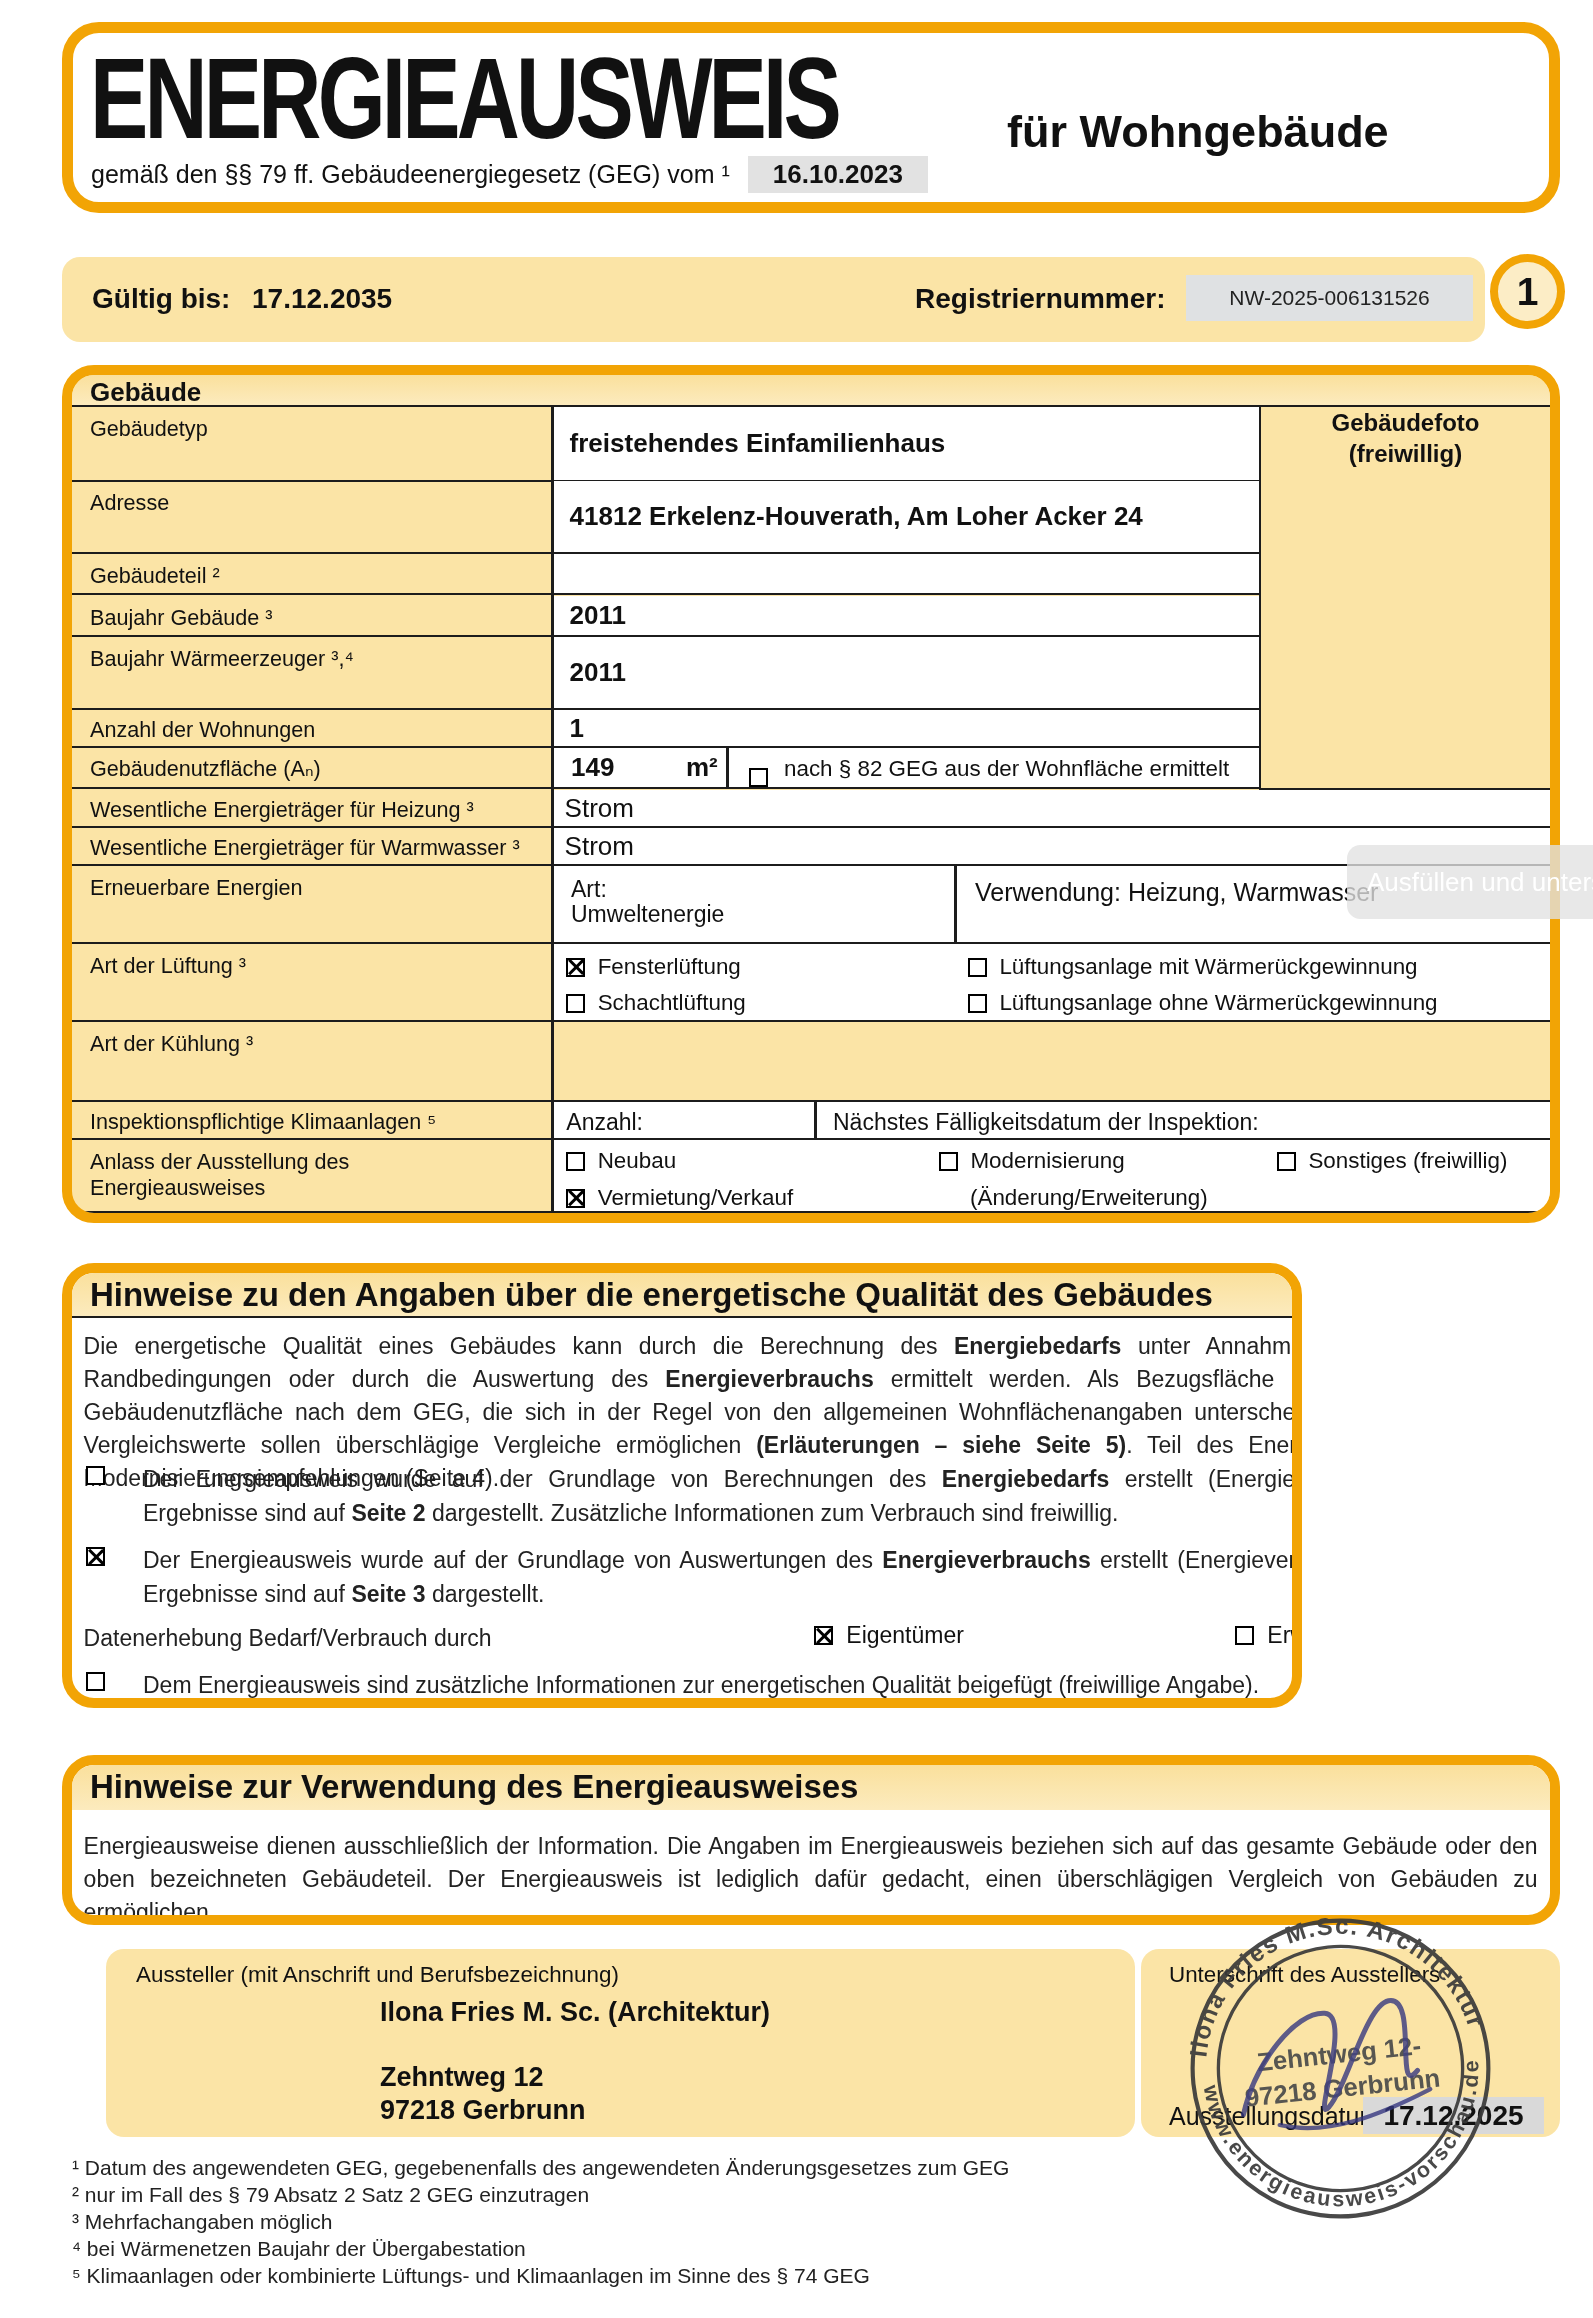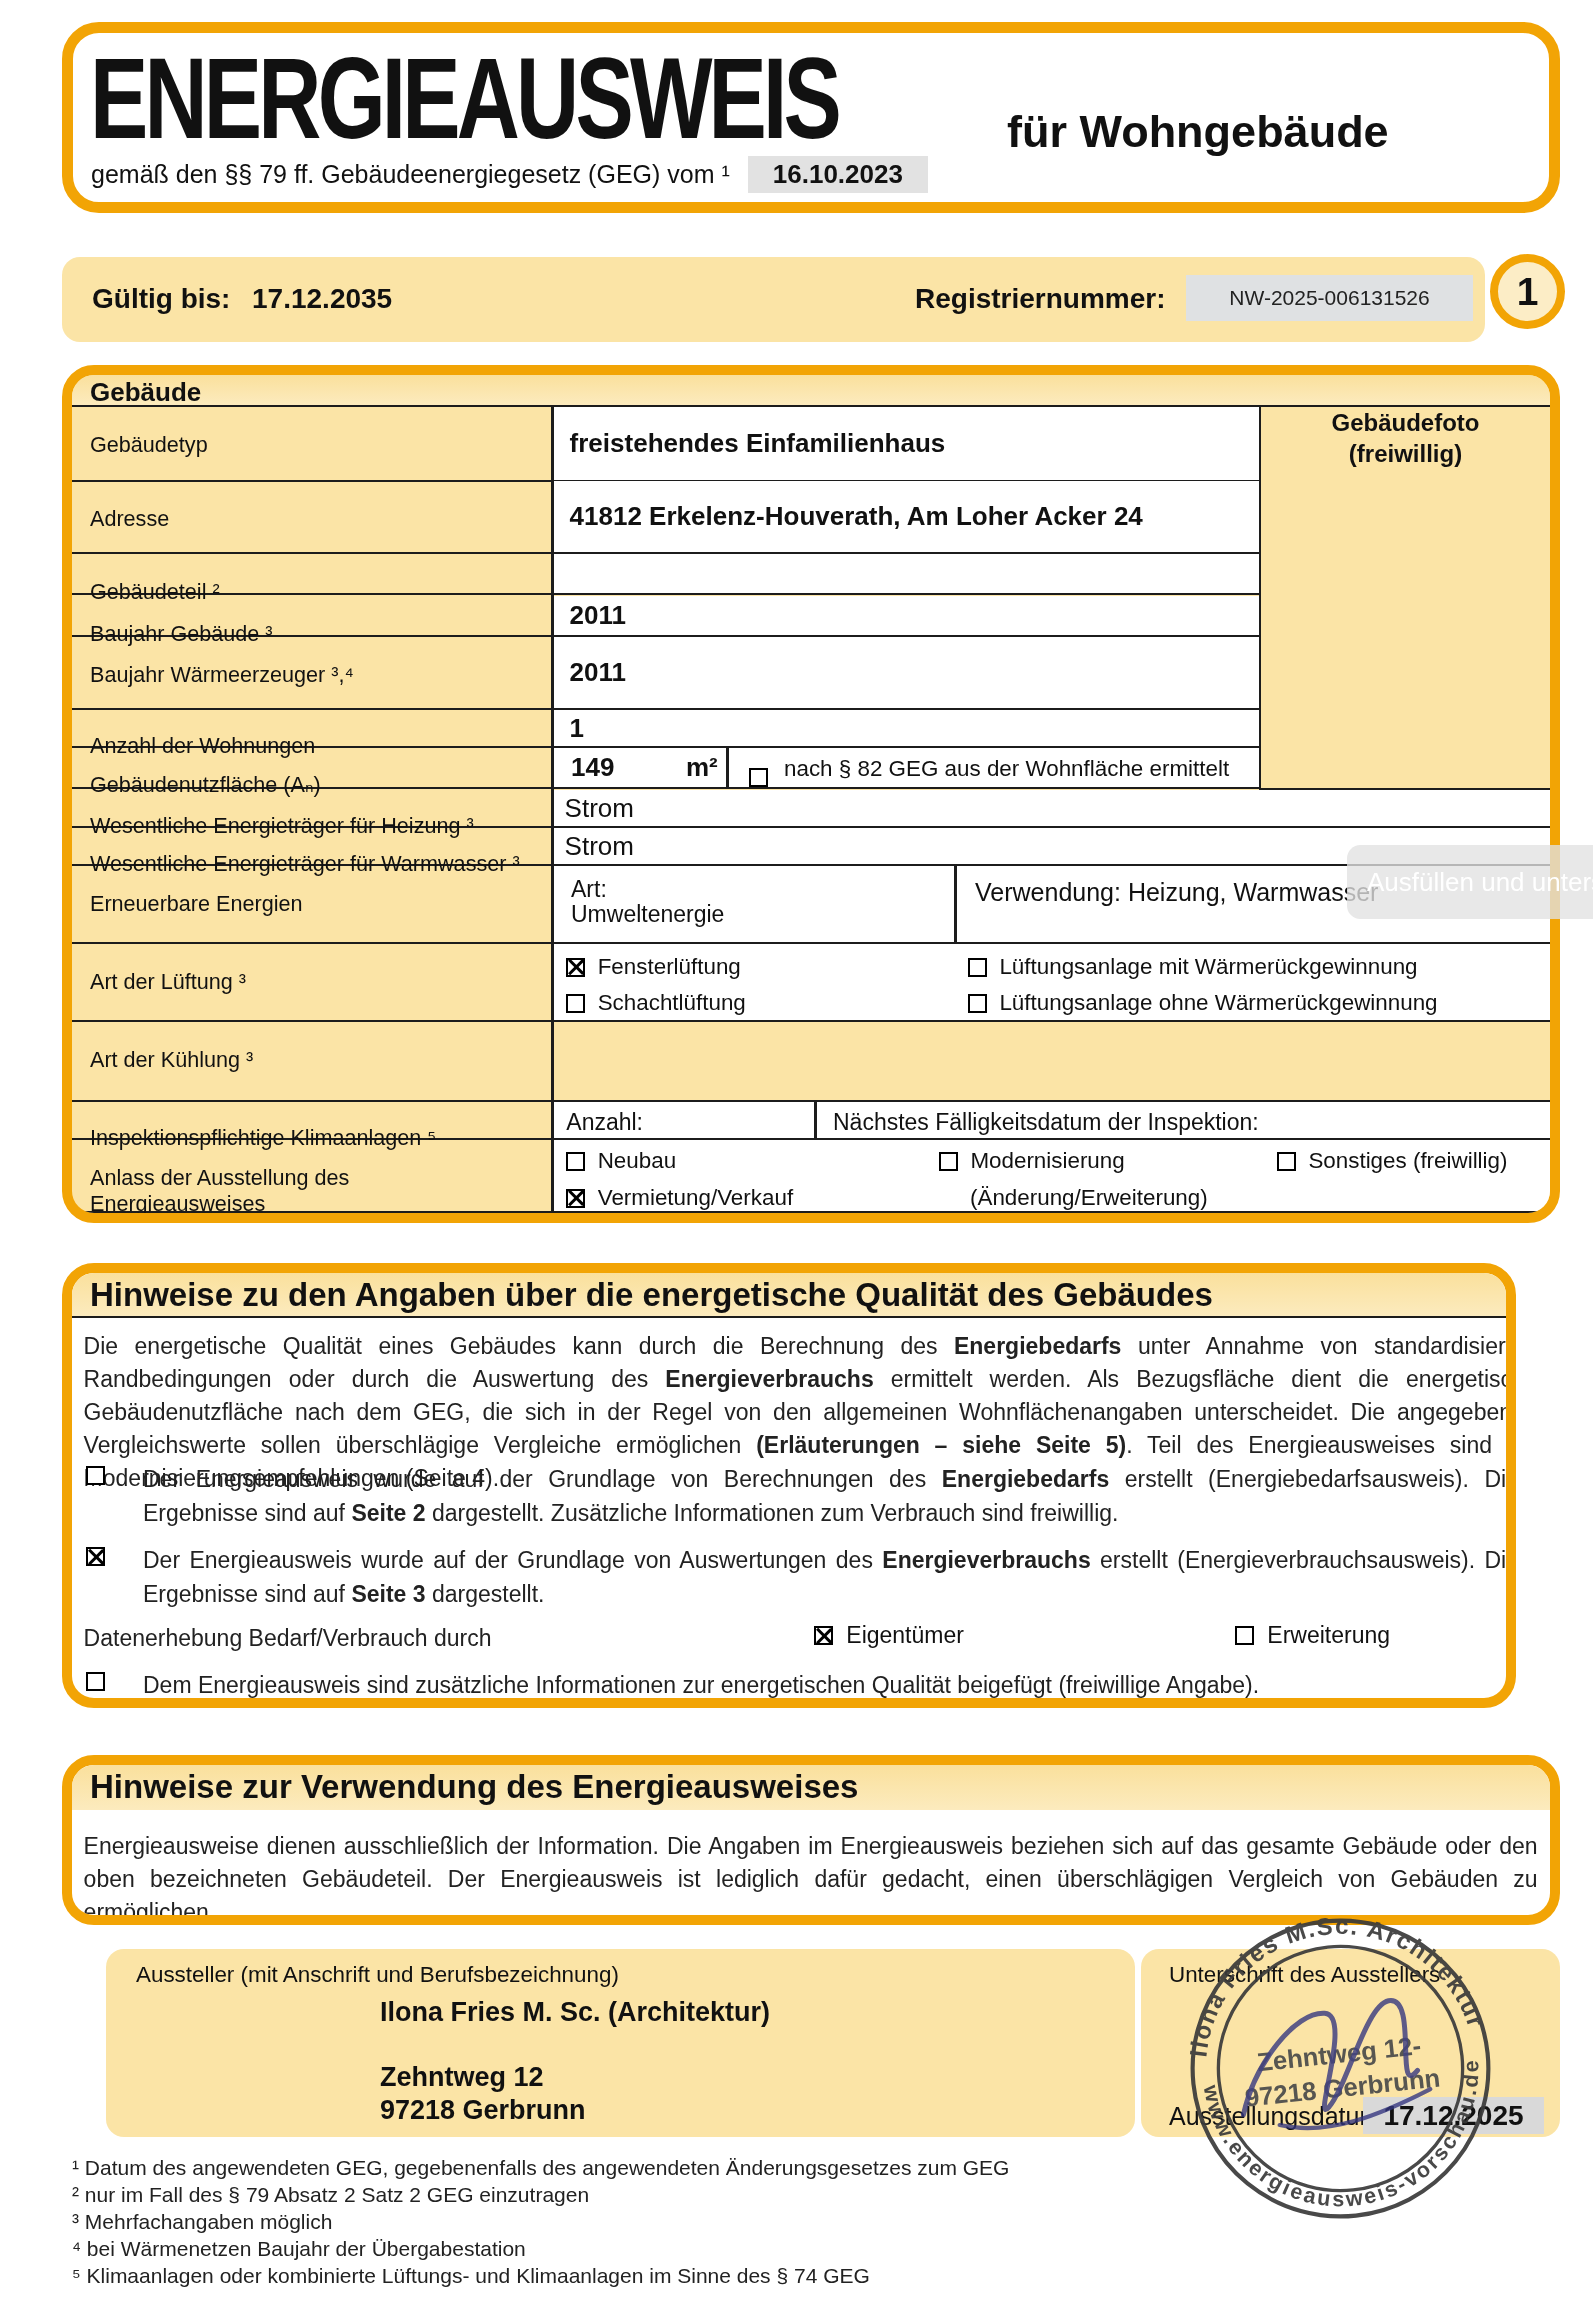--- a/index.html
+++ b/index.html
@@ -34,33 +34,33 @@
   
   .gold-box{position:absolute;border:10px solid var(--gold);border-radius:32px;background:#fff;overflow:hidden;}
   .band{position:absolute;left:0;right:0;top:0;background:linear-gradient(#FAE09C,var(--pale2));}
   .band h2{font-weight:bold;color:var(--ink);padding-left:18px;}
 
   
   .geb-box{left:62px;top:365px;width:1498px;height:858px;background:var(--pale);}
   .gband{height:32px;border-bottom:2.5px solid var(--line);}
   .gband h2{font-size:26px;padding-top:1.7px;}
   .trow{position:absolute;left:0;border-bottom:2.5px solid var(--line);}
-  .lbl{position:absolute;left:18px;top:9px;font-size:21.6px;line-height:26px;width:440px;margin-top:16px;}
+  .lbl{position:absolute;left:18px;top:9px;font-size:21.6px;line-height:26px;width:440px;}
   .val{position:absolute;left:481px;right:0;top:0;bottom:0;background:#fff;display:flex;align-items:center;padding-left:16.6px;font-size:26px;}
   .vline{position:absolute;left:479px;top:32px;width:2.5px;height:807px;background:var(--line);z-index:2;}
   .photocol{position:absolute;left:1187px;top:32px;width:291px;height:383px;border-left:2.5px solid var(--line);border-bottom:2.5px solid var(--line);display:flex;flex-direction:column;align-items:center;text-align:center;font-size:24px;font-weight:bold;line-height:31px;}
   .cb{position:relative;width:19px;height:19px;border:2.5px solid #000;background:#fff;flex:none;display:inline-block;}
   .cb.on::before,.cb.on::after{content:"";position:absolute;left:50%;top:50%;width:2.5px;height:20px;background:#000;}
   .cb.on::before{transform:translate(-50%,-50%) rotate(45deg);}
   .cb.on::after{transform:translate(-50%,-50%) rotate(-45deg);}
   .opt{position:absolute;display:flex;align-items:center;gap:12.4px;font-size:22.4px;white-space:nowrap;}
   .subdiv{position:absolute;top:0;bottom:0;width:2.5px;background:var(--line);}
 
   
-  .hint1{left:62px;top:1263px;width:1454px;height:445px;}
+  .hint1{left:62px;top:1263px;width:1240px;height:445px;}
   .hint1 .band{height:45px;border-bottom:2.5px solid var(--line);}
   .hint1 .band h2{font-size:33px;padding-top:3.3px;}
   .hint2{left:62px;top:1755px;width:1498px;height:170px;}
   .hint2 .band{height:45px;}
   .hint2 .band h2{font-size:33px;padding-top:3.3px;}
   .para{position:absolute;font-size:23px;line-height:33px;text-align:justify;color:#222;}
   .hitem{position:absolute;left:14px;display:flex;gap:38px;}
   .hitem .cb{margin-top:4.1px;}
   .hitem .txt{width:1376px;font-size:23px;line-height:34px;text-align:justify;color:#222;}
   .daten-label{position:absolute;left:11.6px;font-size:23px;color:#222;white-space:nowrap;}

